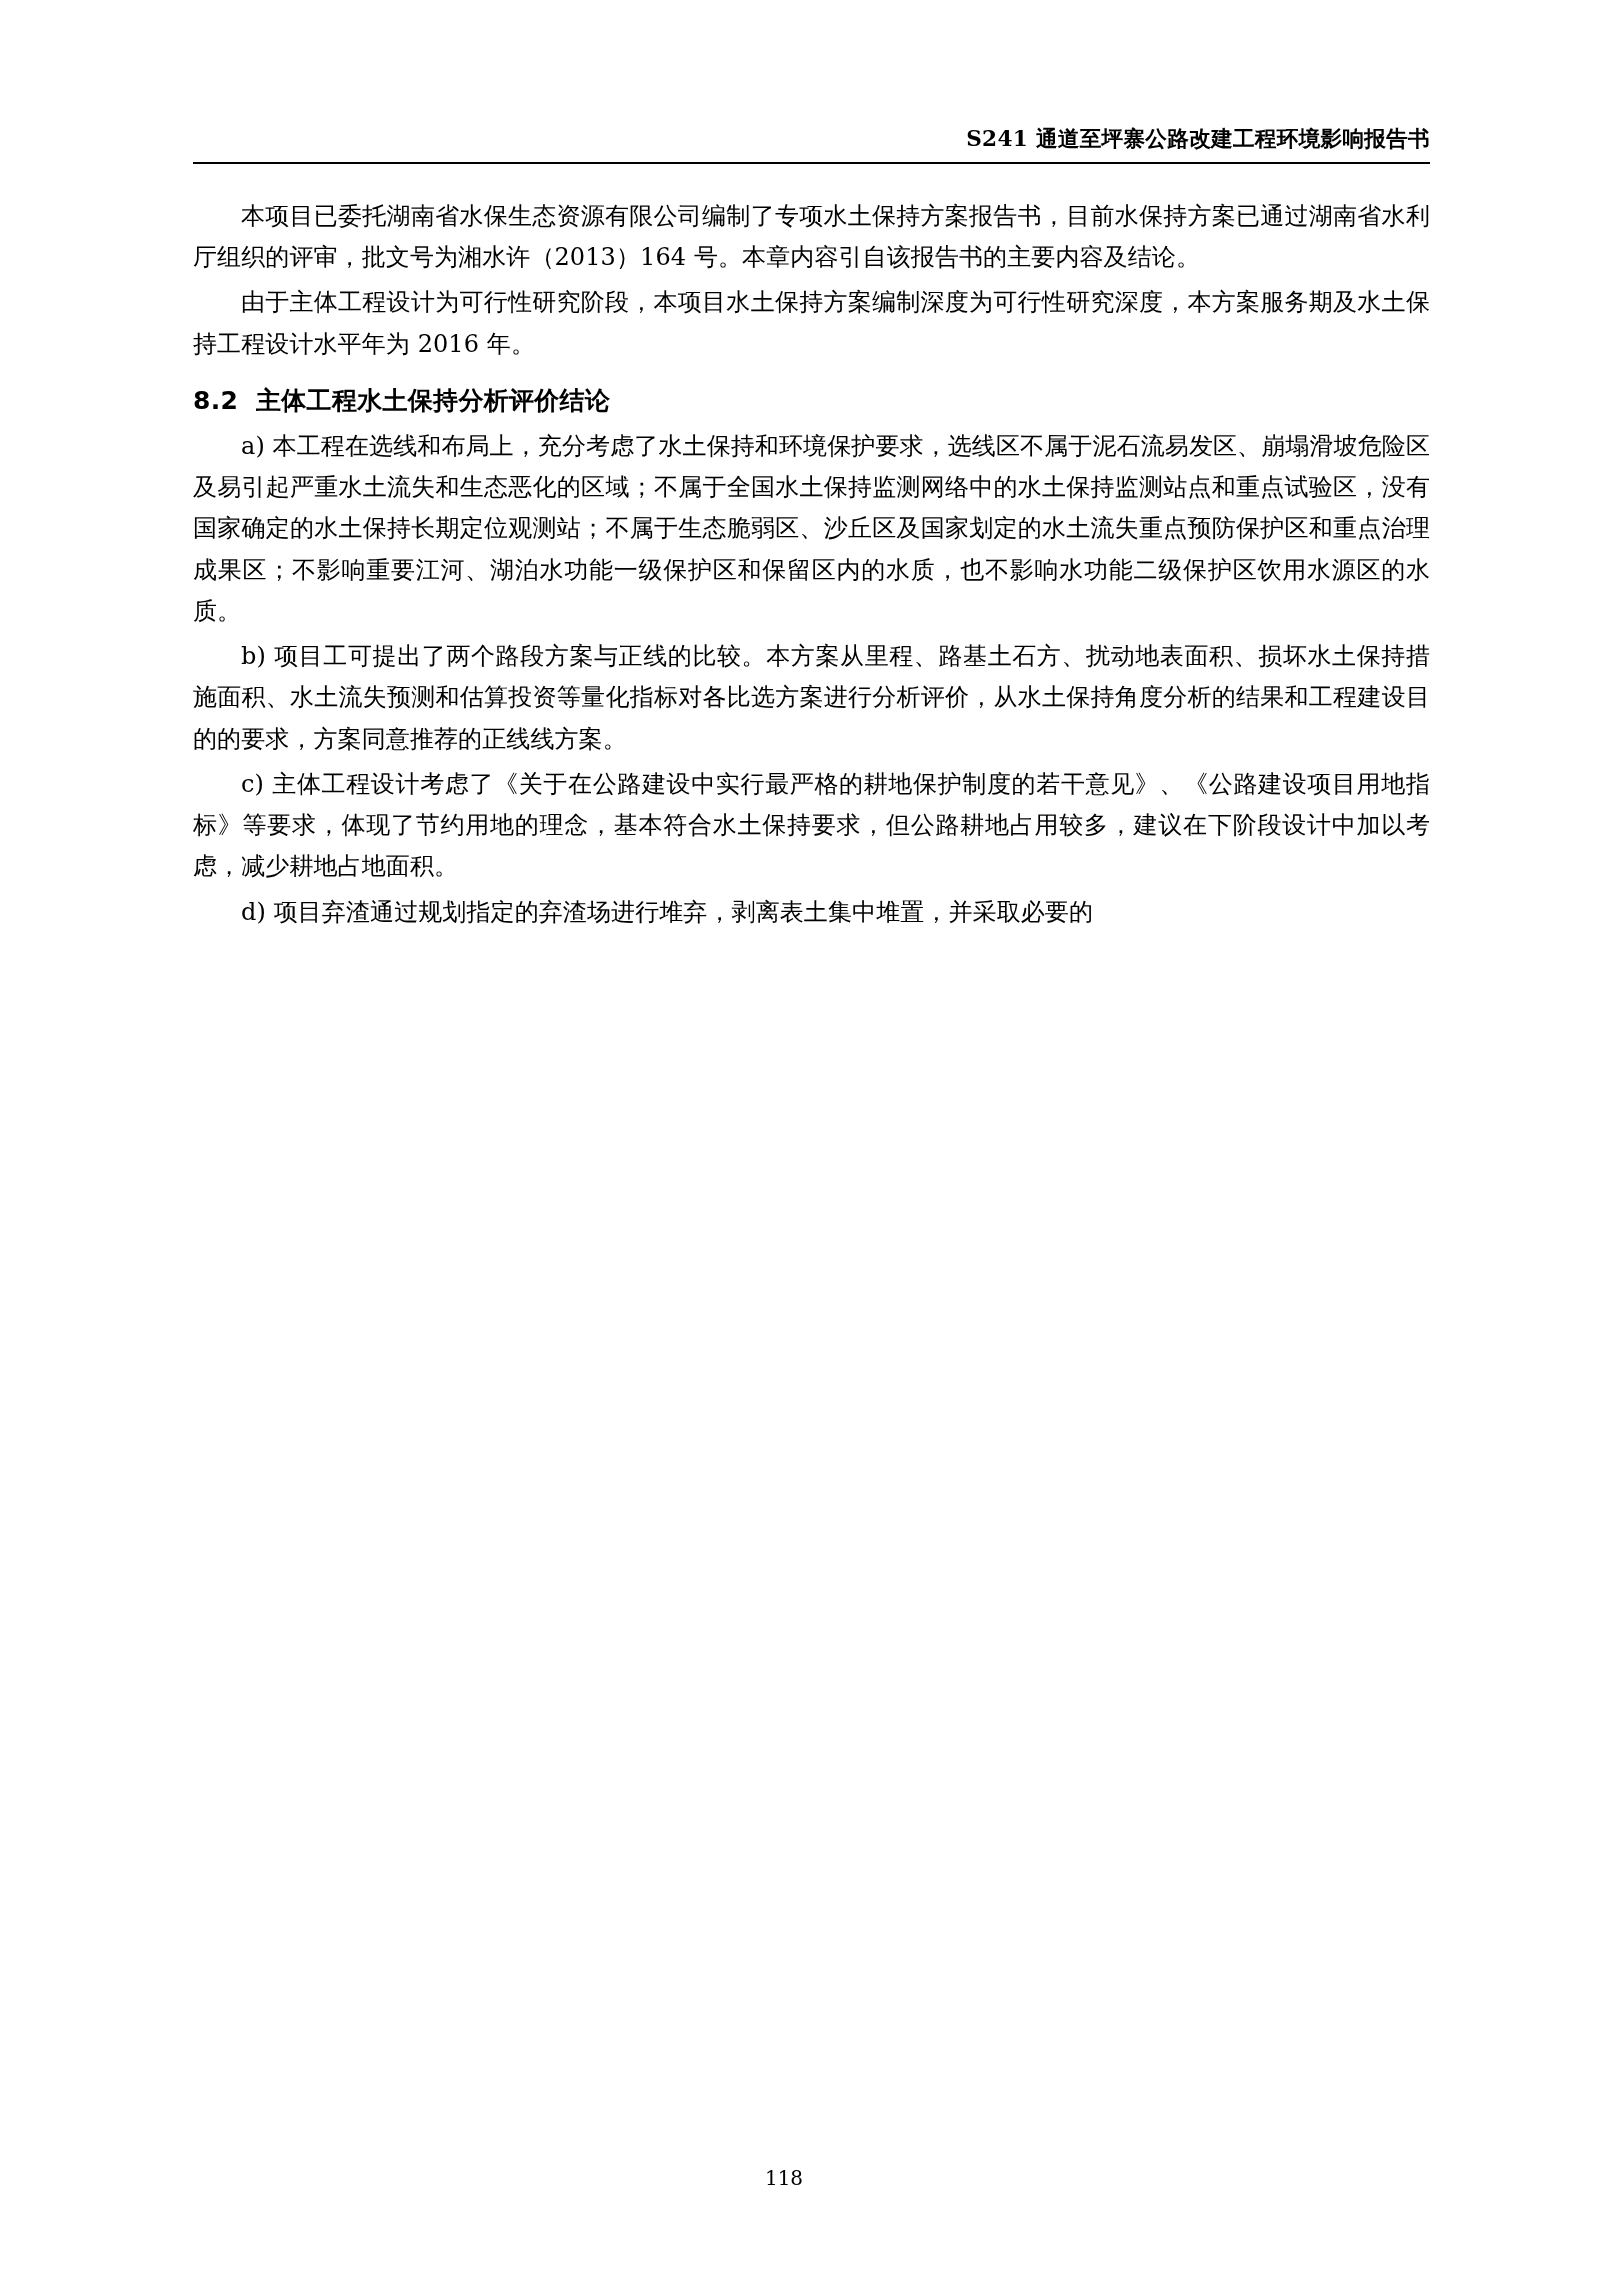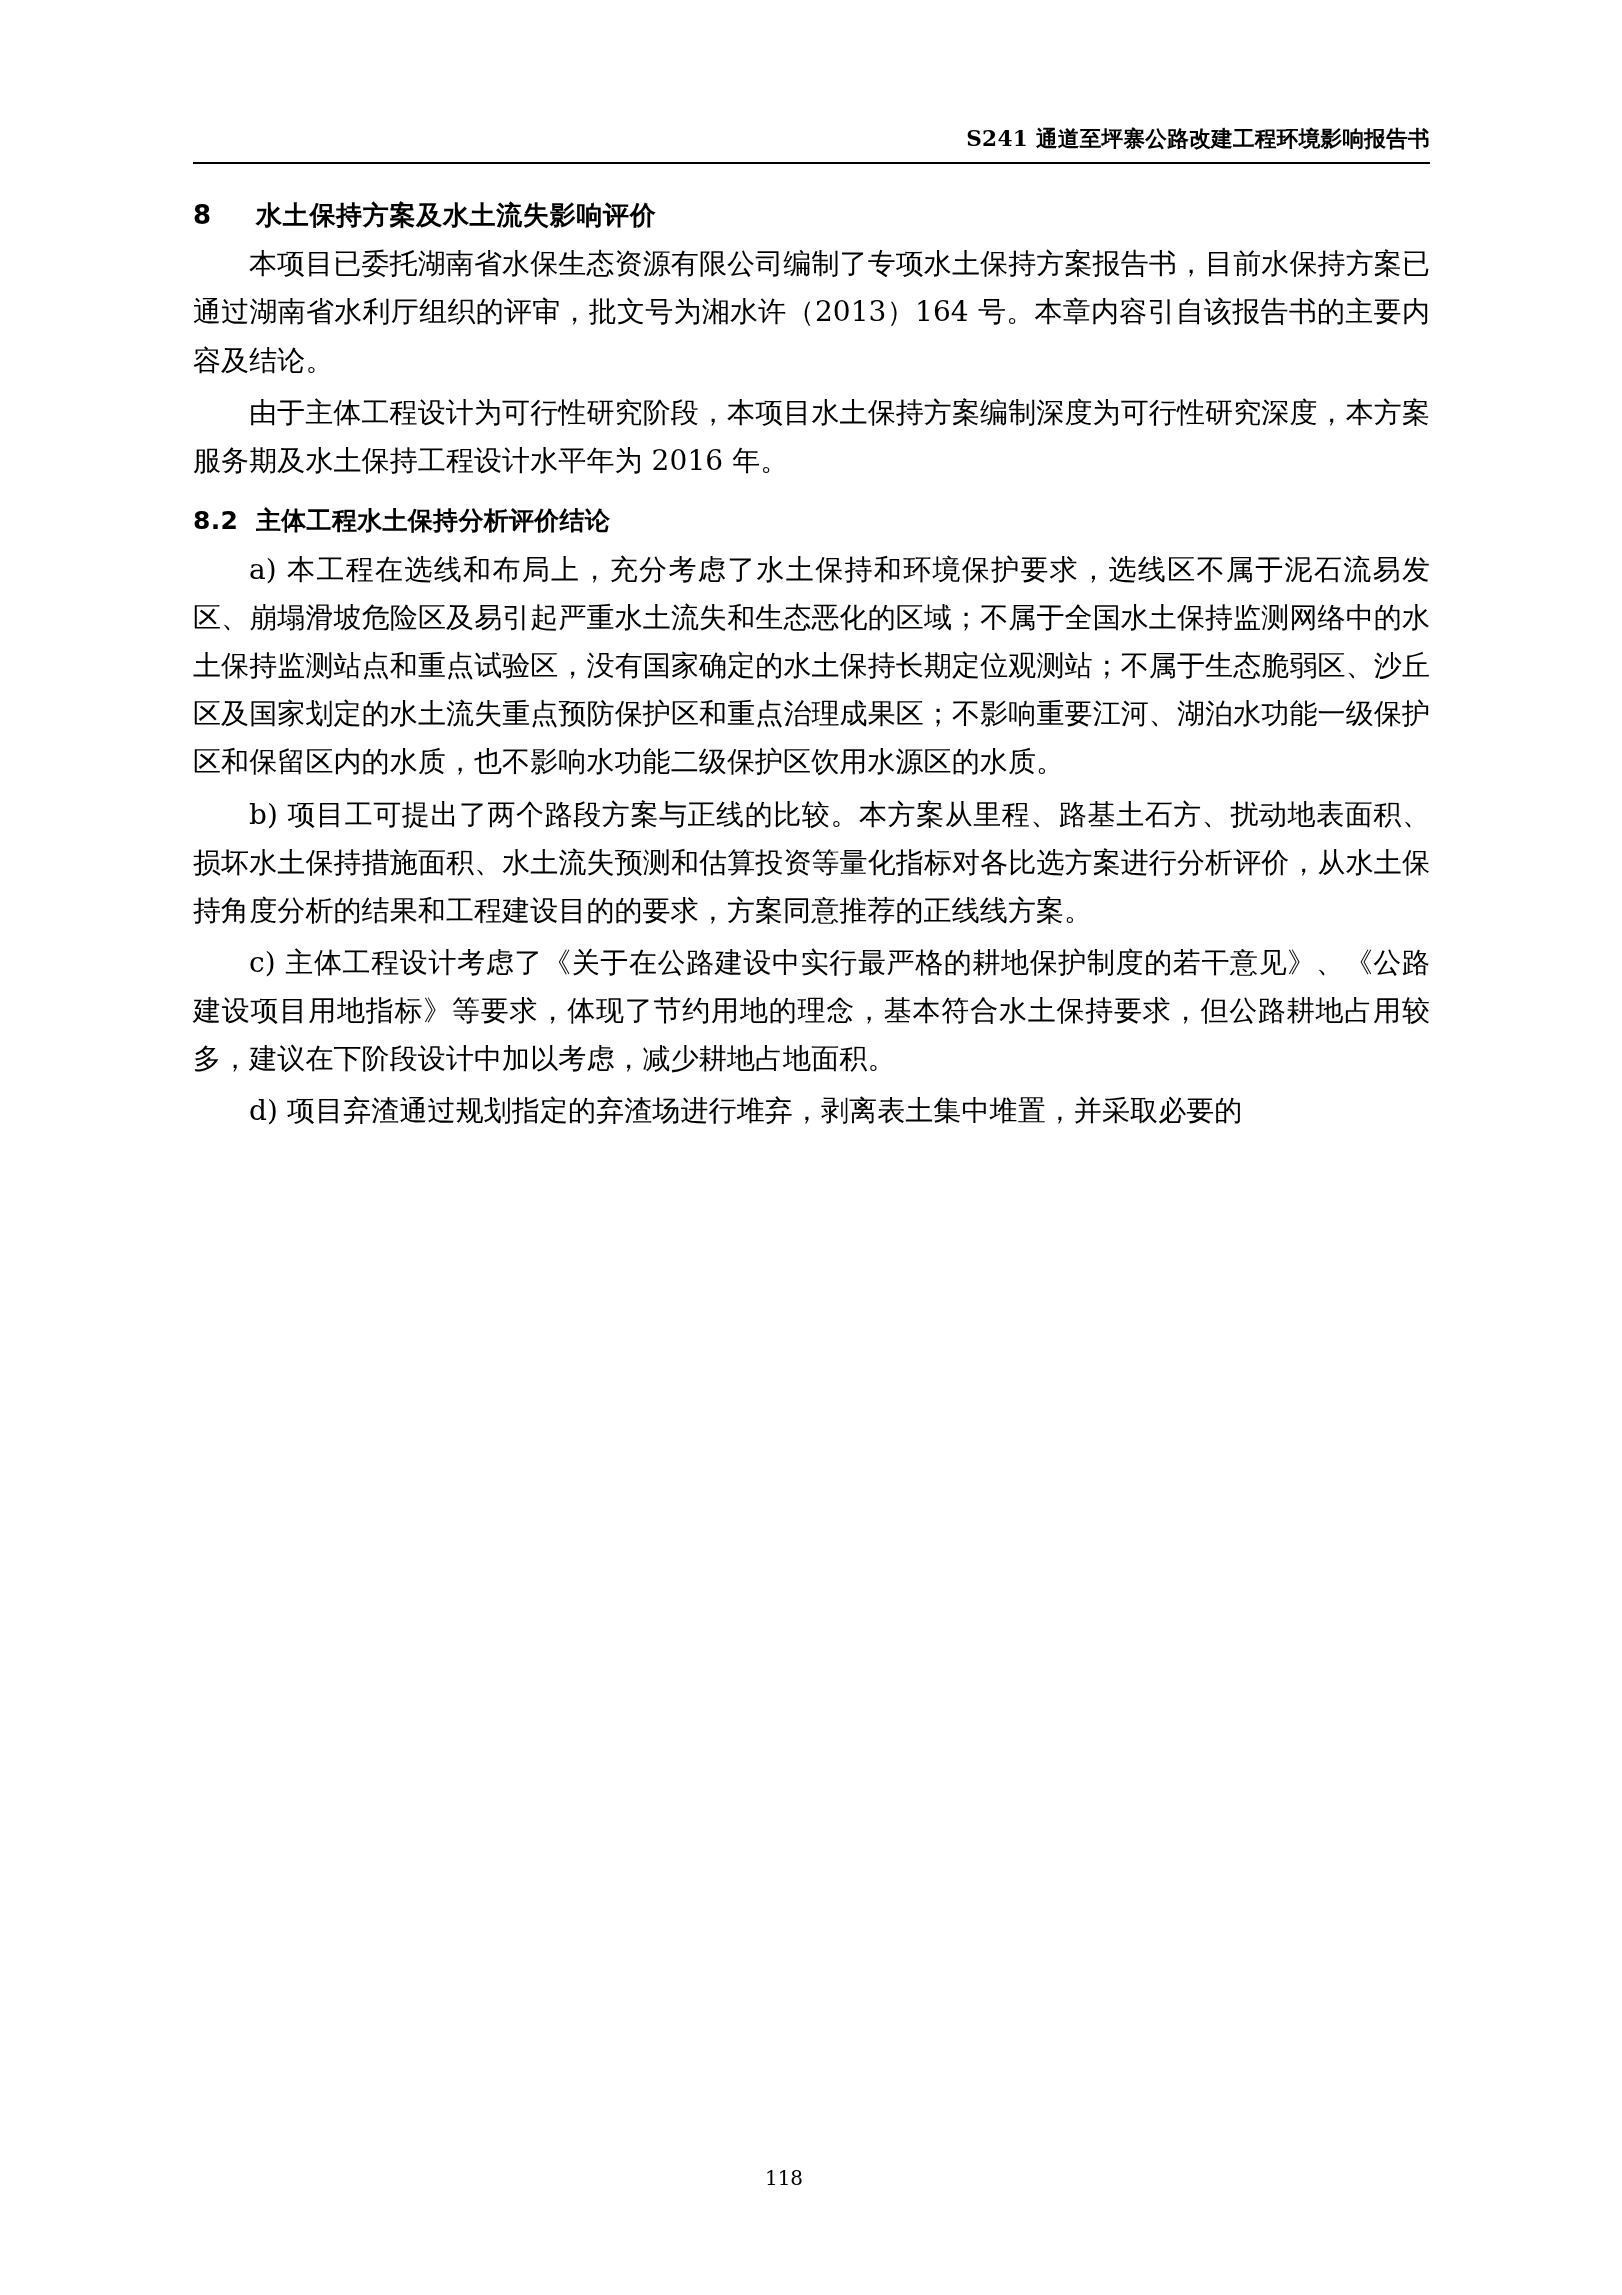--- a/index.html
+++ b/index.html
@@ -59,21 +59,21 @@
   }
   h2.subsec {
     font-size: 25px;
     font-weight: 700;
     margin: 17px 0 6.5px 0;
     letter-spacing: 0.3px;
     font-family: "DejaVu Sans", "Liberation Sans", sans-serif;
     line-height: 1.5;
   }
   p.body {
-    font-size: 28px;
+    font-size: 24px;
     line-height: 1.72;
     margin: 0 0 3.9px 0;
     text-align: justify;
     text-justify: inter-ideograph;
     text-indent: 2em;
     letter-spacing: 0.1px;
   }
   sup {
     font-size: 0.62em;
     vertical-align: super;
@@ -100,23 +100,20 @@
 </head>
 <body>
 
 <div class="page">
 
   <div class="header">S241 通道至坪寨公路改建工程环境影响报告书</div>
   <div class="header-rule"></div>
 
   <div class="content">
 
-    <h1 class="sec">
-      <span class="sec-num">8</span><span>水土保持方案及水土流失影响评价</span>
-    </h1>
 
     <p class="body">本项目已委托湖南省水保生态资源有限公司编制了专项水土保持方案报告书，目前水保持方案已通过湖南省水利厅组织的评审，批文号为湘水许（2013）164 号。本章内容引自该报告书的主要内容及结论。</p>
 
 
 
 
     <p class="body">由于主体工程设计为可行性研究阶段，本项目水土保持方案编制深度为可行性研究深度，本方案服务期及水土保持工程设计水平年为 2016 年。</p>
 
     <h2 class="subsec">
       <span class="sub-num">8.2</span><span>主体工程水土保持分析评价结论</span>

